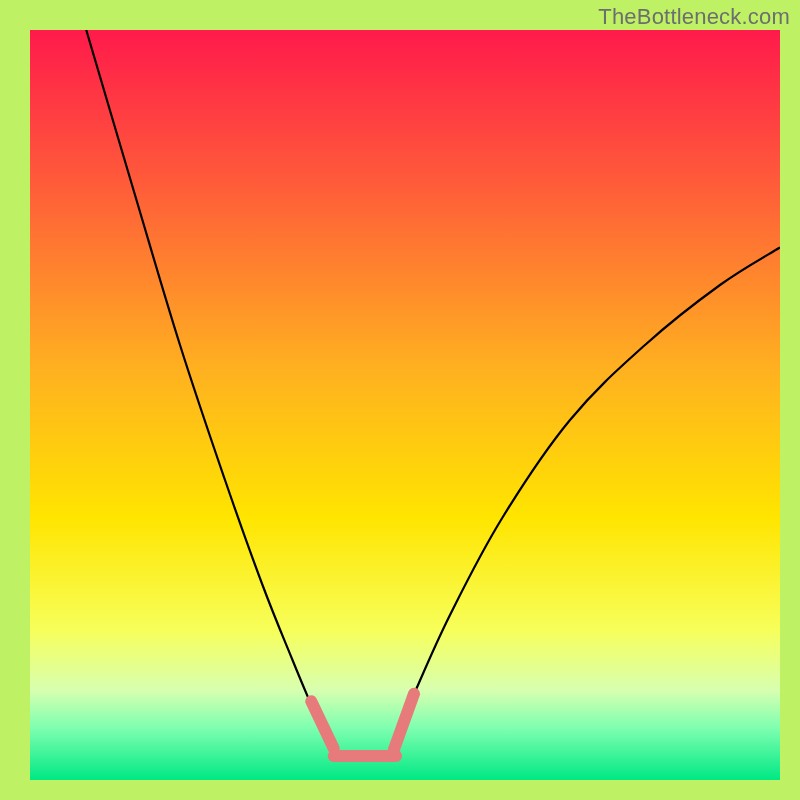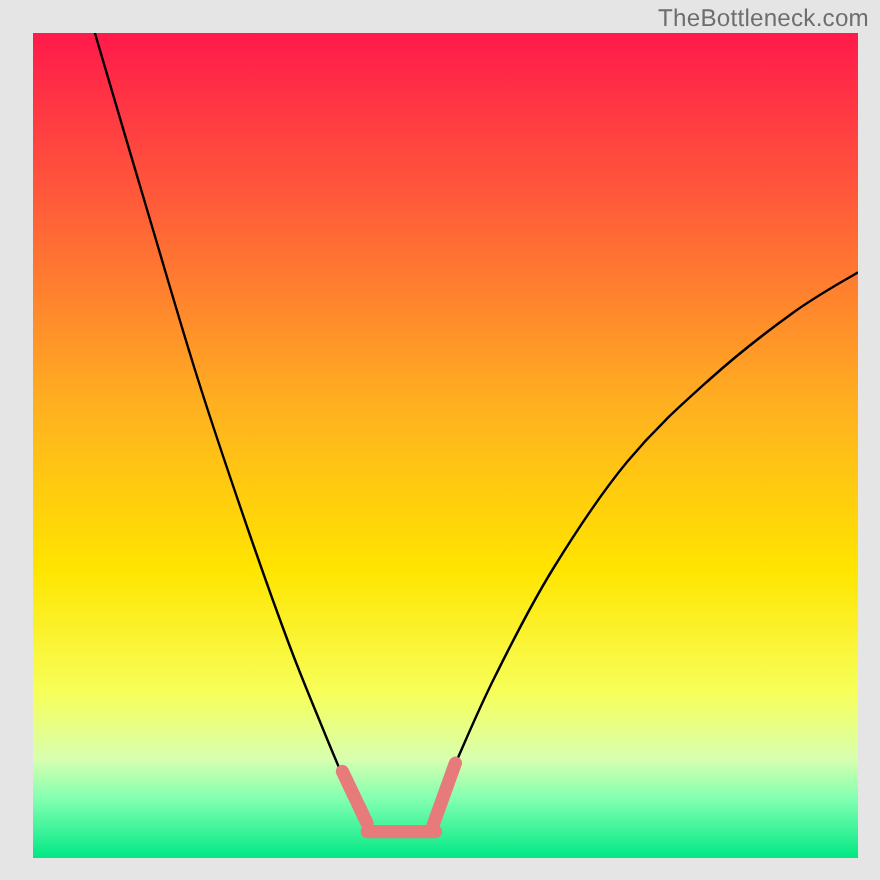--- a/index.html
+++ b/index.html
@@ -8,21 +8,21 @@
     width: 800px;
     height: 800px;
     background: #000;
     overflow: hidden;
     font-family: Arial, Helvetica, sans-serif;
   }
   .frame {
     position: absolute;
     left: 0; top: 0;
     width: 800px; height: 800px;
-    background: #e5e5e5;
+    background: #bef264;
   }
   .watermark {
     position: absolute;
     top: 4px;
     right: 10px;
     color: #6e6e6e;
     font-size: 22px;
     font-weight: 500;
     letter-spacing: 0.2px;
   }

